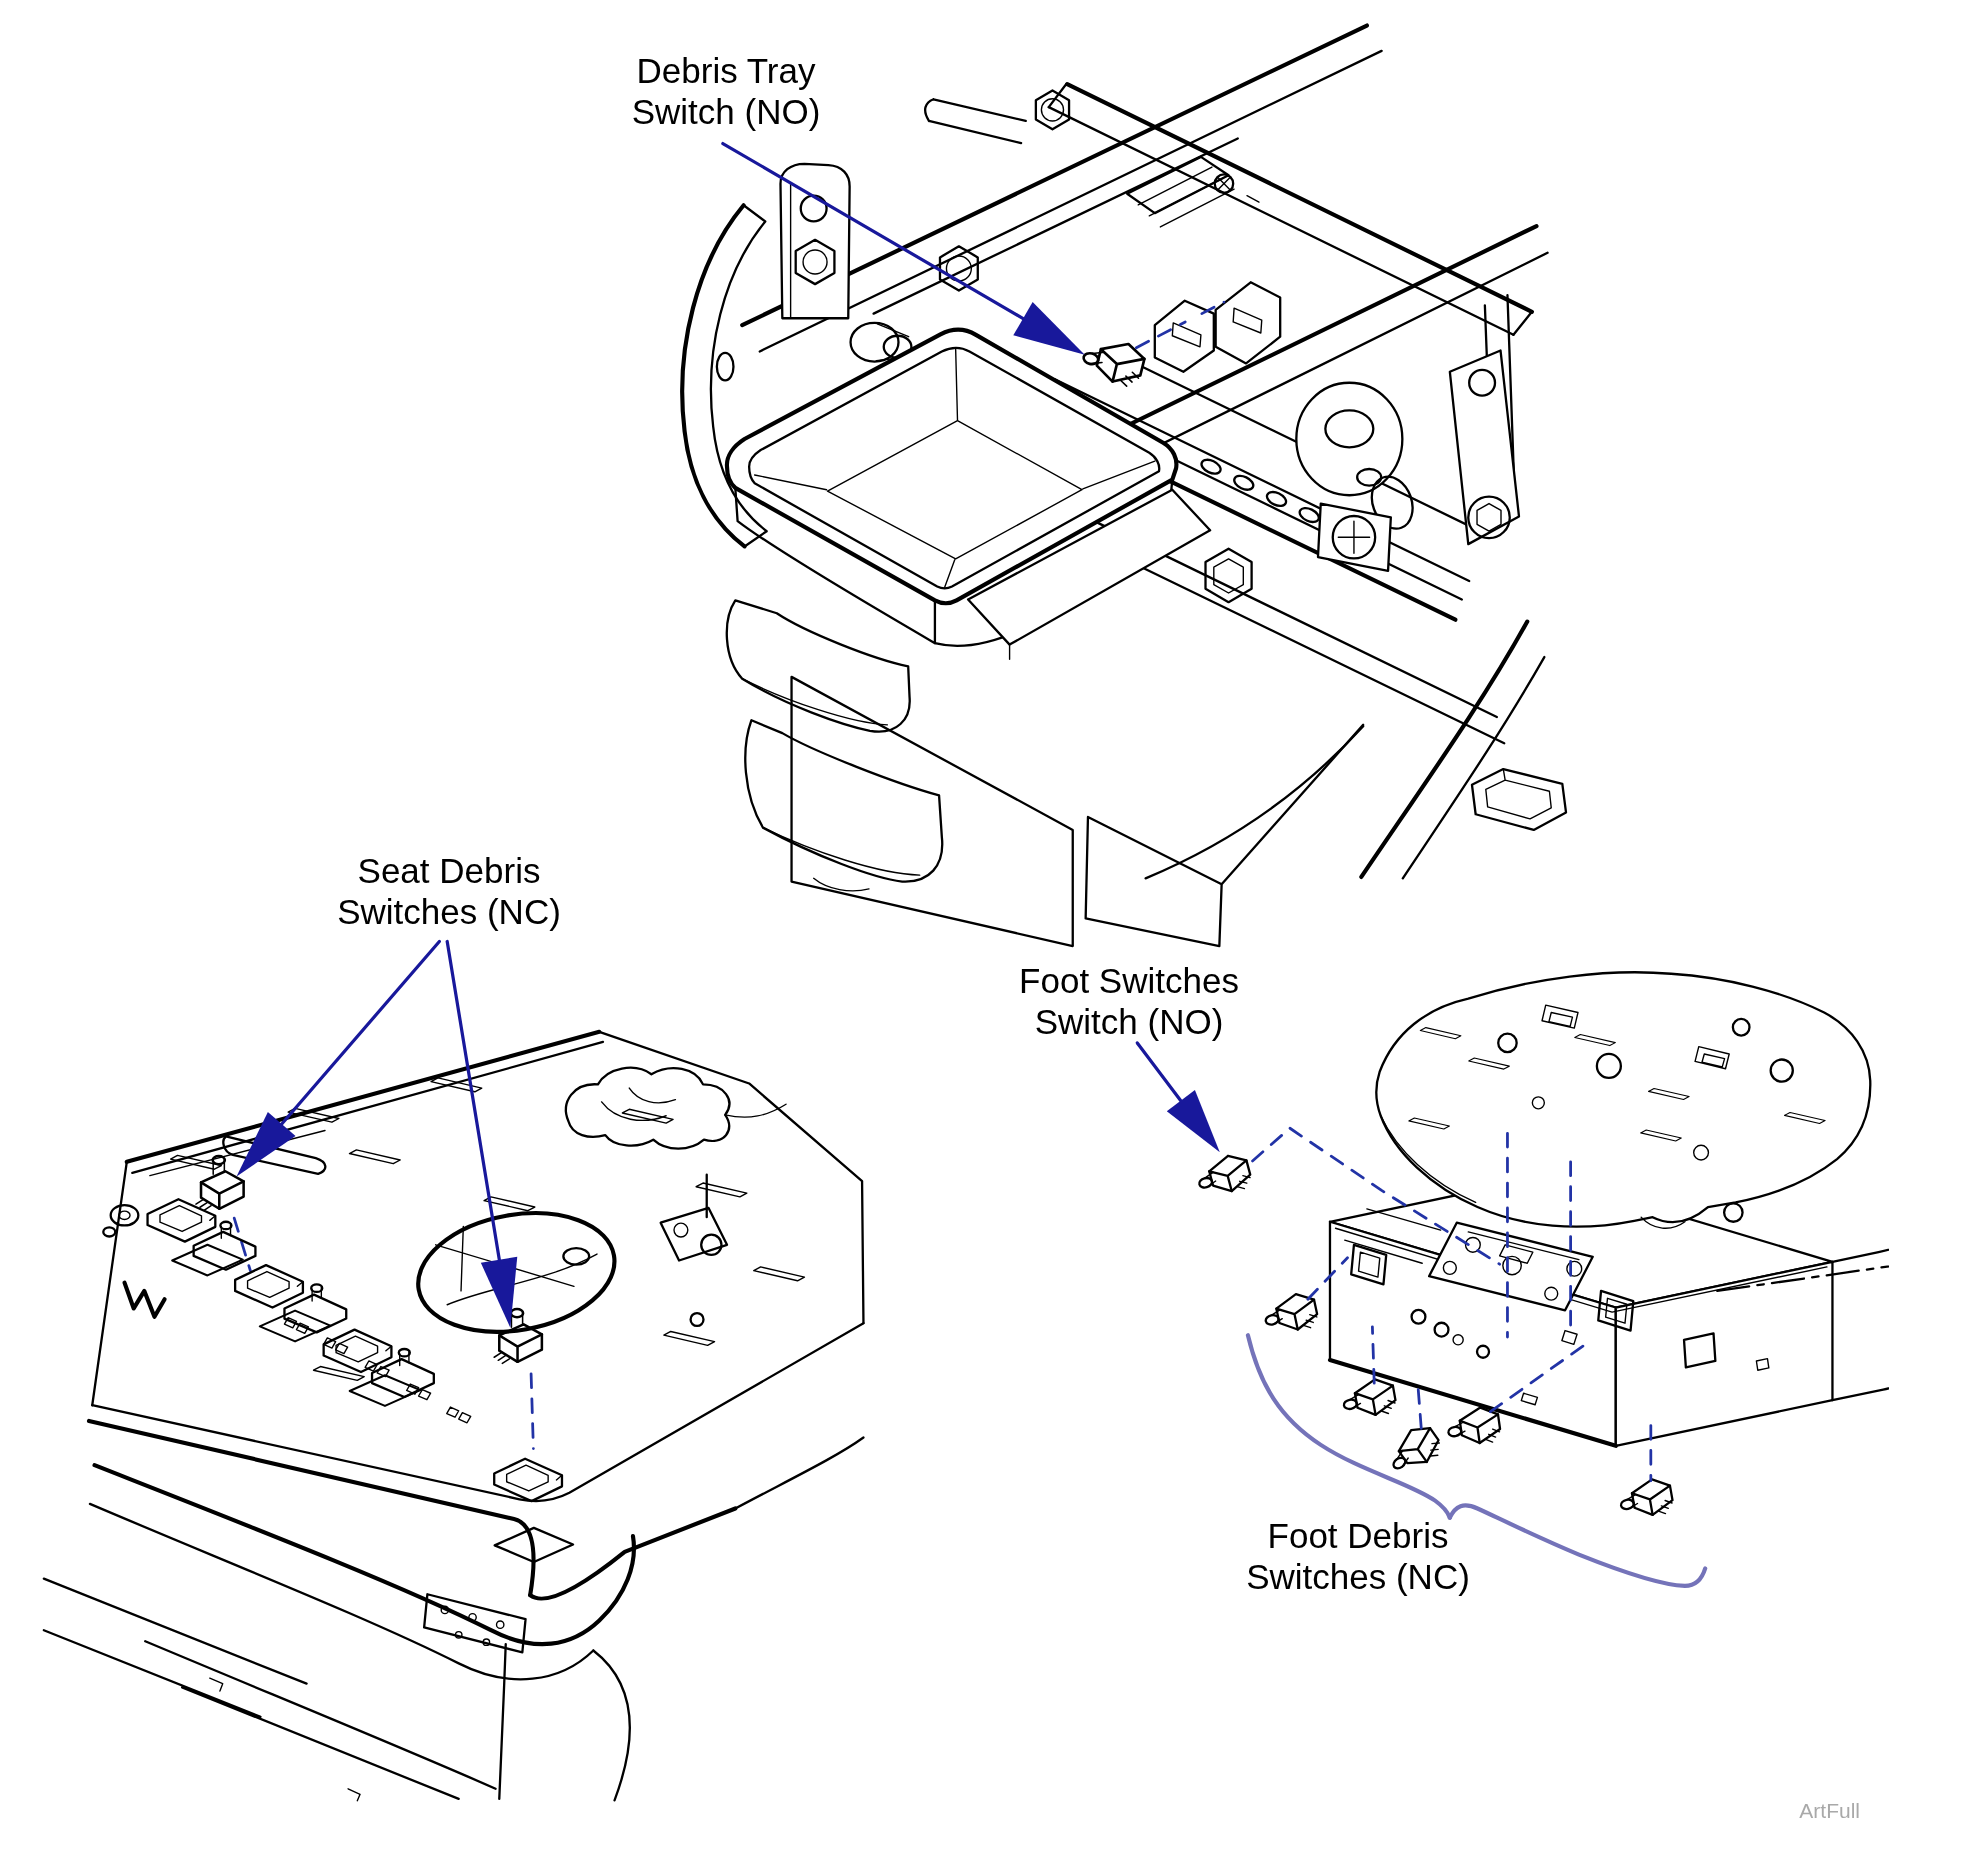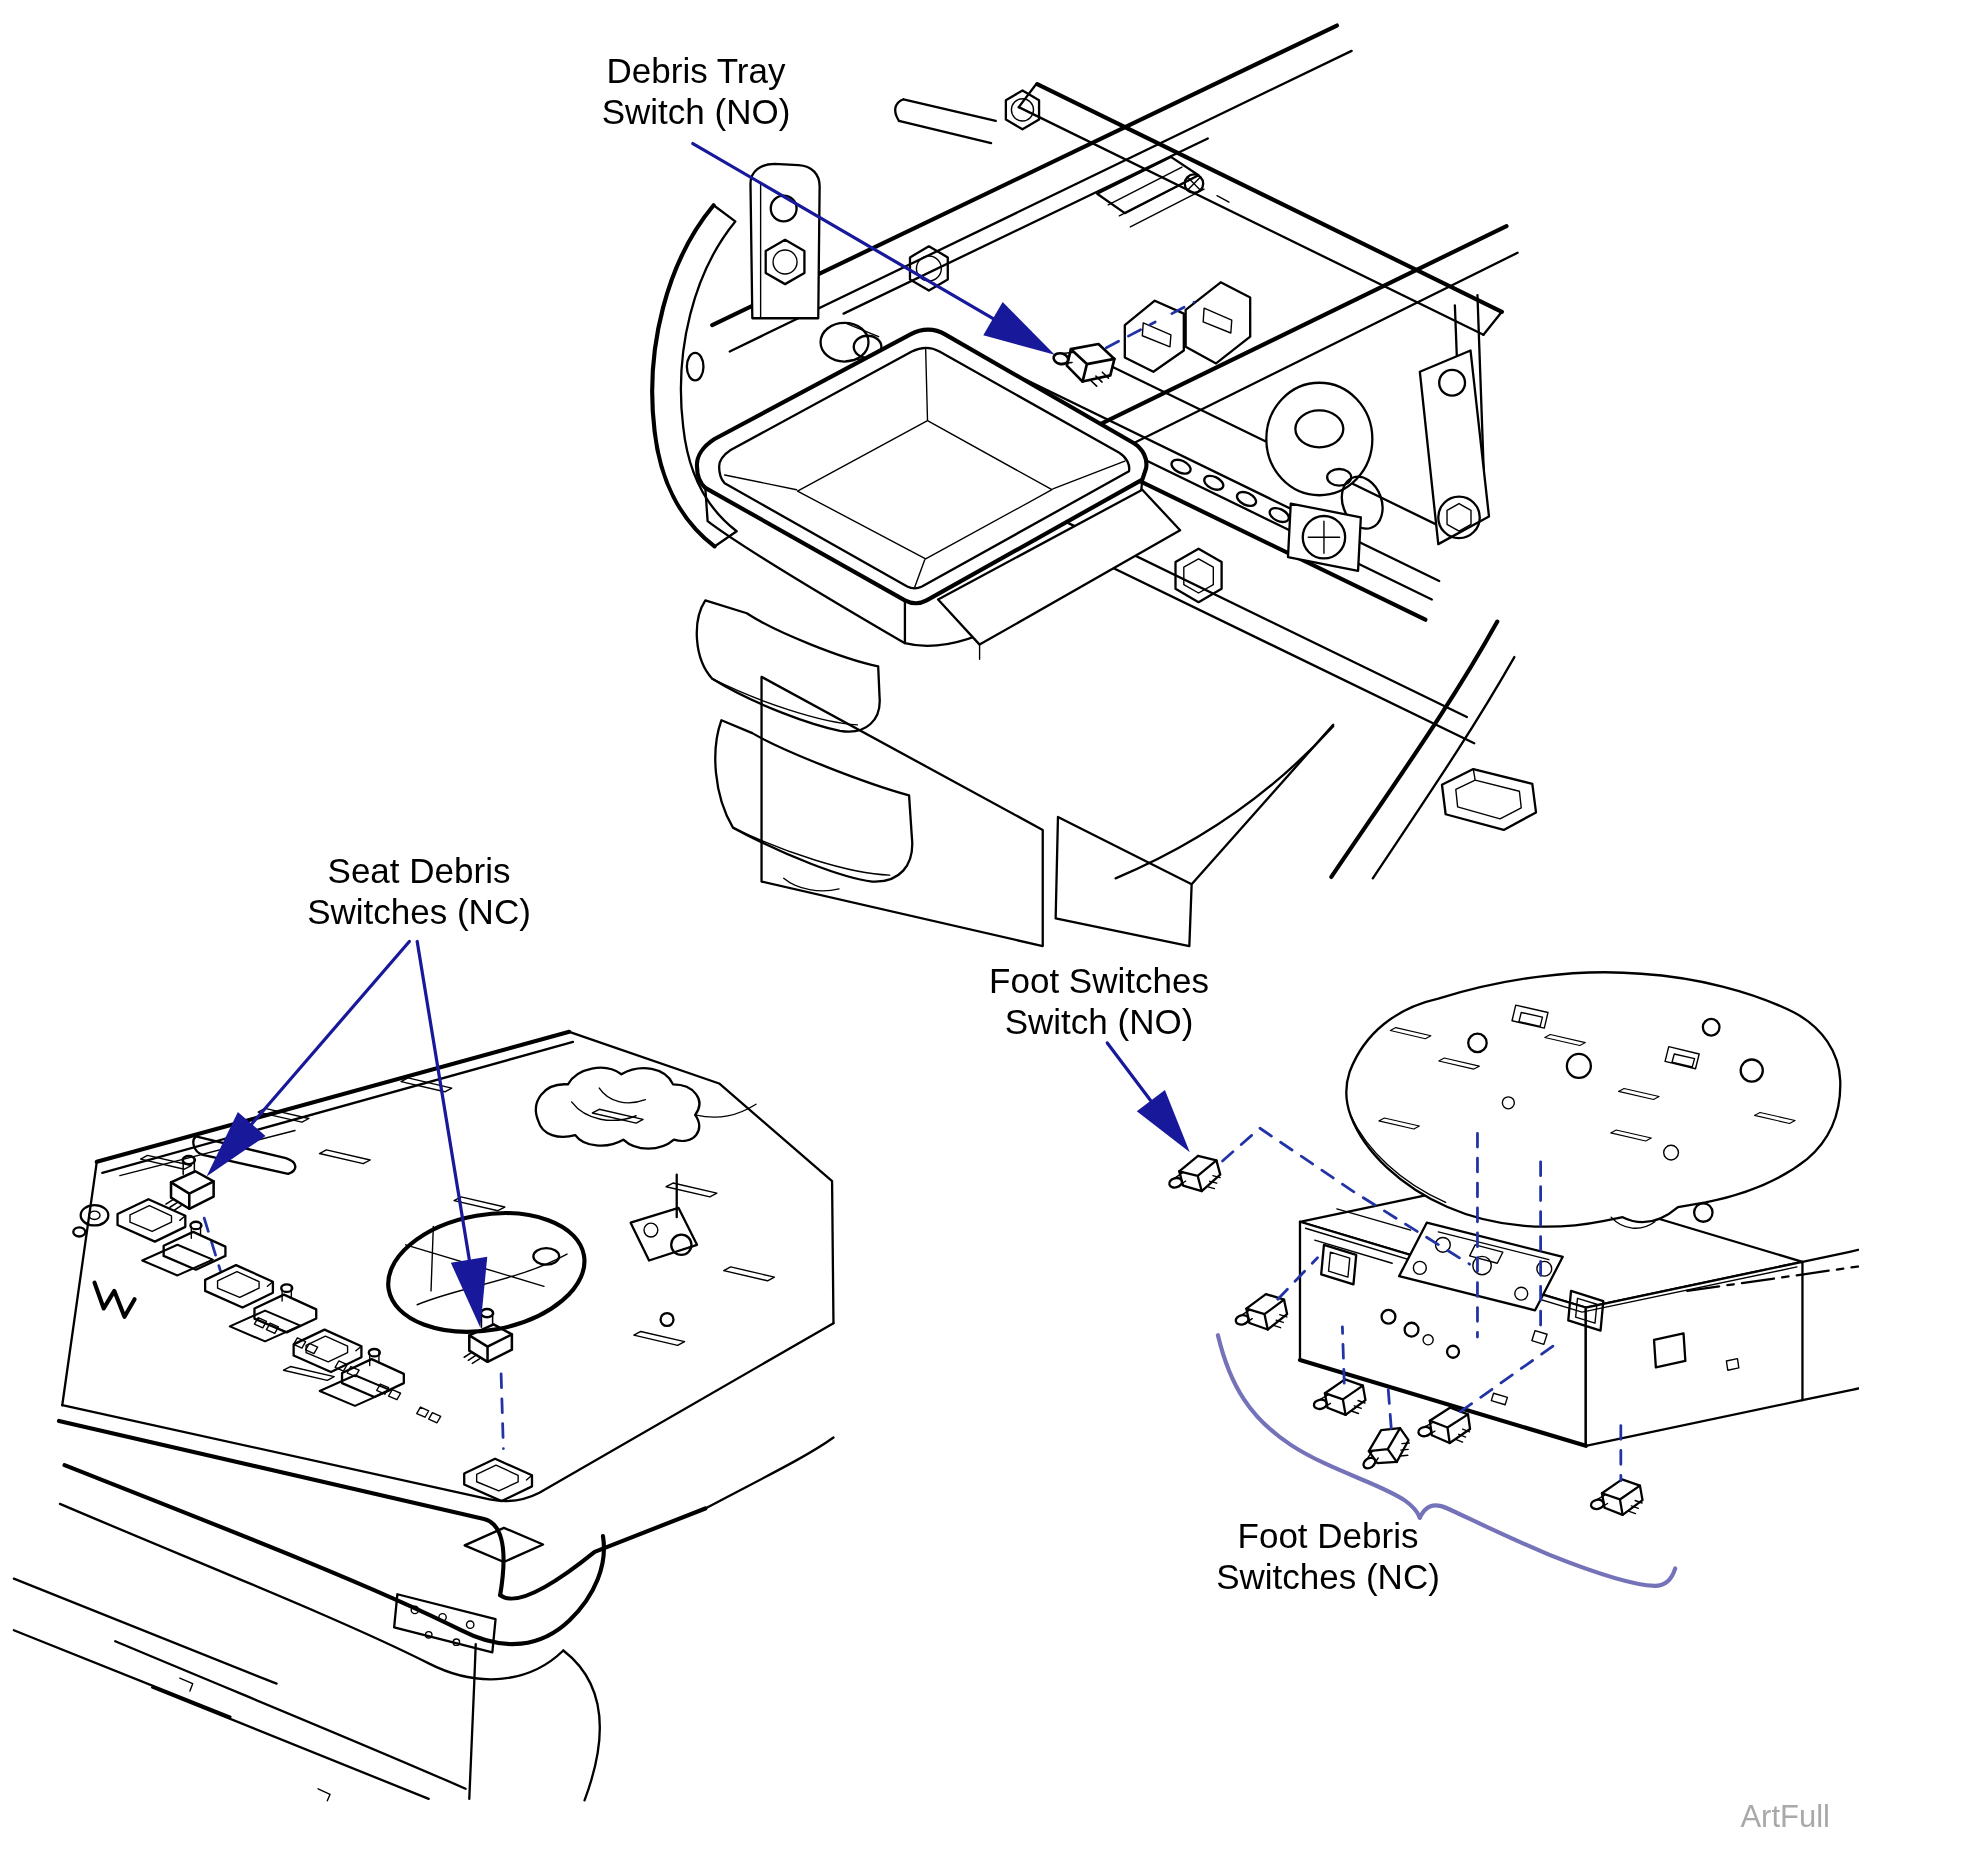--- a/index.html
+++ b/index.html
@@ -1,35 +1,35 @@
 <!DOCTYPE html>
 <html style="--line: #000000; --arrow: #18189B; --dashed: #2233A6; --brace: #7473B9; --watermark: #A9A9A9; --background: #FFFFFF;font-size:7.4px"><head>
 <meta charset="utf-8">
 <style>
   :root{
     --line:#000000; --arrow:#18189B; --dashed:#2233A6; --brace:#7473B9;
     --watermark:#A9A9A9; --background:#FFFFFF;
   }
   html,body{margin:0;padding:0;background:var(--background);}
   #canvas{position:relative;width:1859px;height:1865px;background:var(--background);
-          font-family:"Liberation Sans",sans-serif;overflow:hidden;}
+          font-family:"Liberation Sans",sans-serif;overflow:hidden;margin-left:30px;}
   #canvas svg{position:absolute;left:0;top:0;}
   .lineart path,.lineart line,.lineart ellipse,.lineart circle,.lineart polygon,.lineart polyline{
     stroke:var(--line);fill:none;stroke-width:5;stroke-linecap:round;stroke-linejoin:round;}
   .lineart .wfill{fill:var(--background);}
   .lineart .thick{stroke-width:9;}
   .lineart .thin{stroke-width:3;}
   .blue-dash{stroke:var(--dashed) !important;stroke-width:6 !important;stroke-dasharray:30 24;fill:none !important;}
   .arrow-line{stroke:var(--arrow) !important;stroke-width:7 !important;fill:none !important;}
   .arrow-head{fill:var(--arrow) !important;stroke:none !important;}
   .brace{stroke:var(--brace) !important;stroke-width:9 !important;fill:none !important;}
   .dashdot{stroke-dasharray:70 18 14 18;stroke-width:4;}
   .callout{position:absolute;transform:translateX(-50%);text-align:center;color:#000;
            font-size:35px;line-height:41px;white-space:nowrap;}
-  .watermark{position:absolute;color:var(--watermark);font-size:31px;}
+  .watermark{position:absolute;color:var(--watermark);font-size:21px;}
 </style>
 </head>
 <body>
 
 <div id="canvas">
 
 <svg class="lineart" width="1985" height="1865" viewBox="0 0 4306 4045">
 
   <defs>
     <g id="switch-side">

